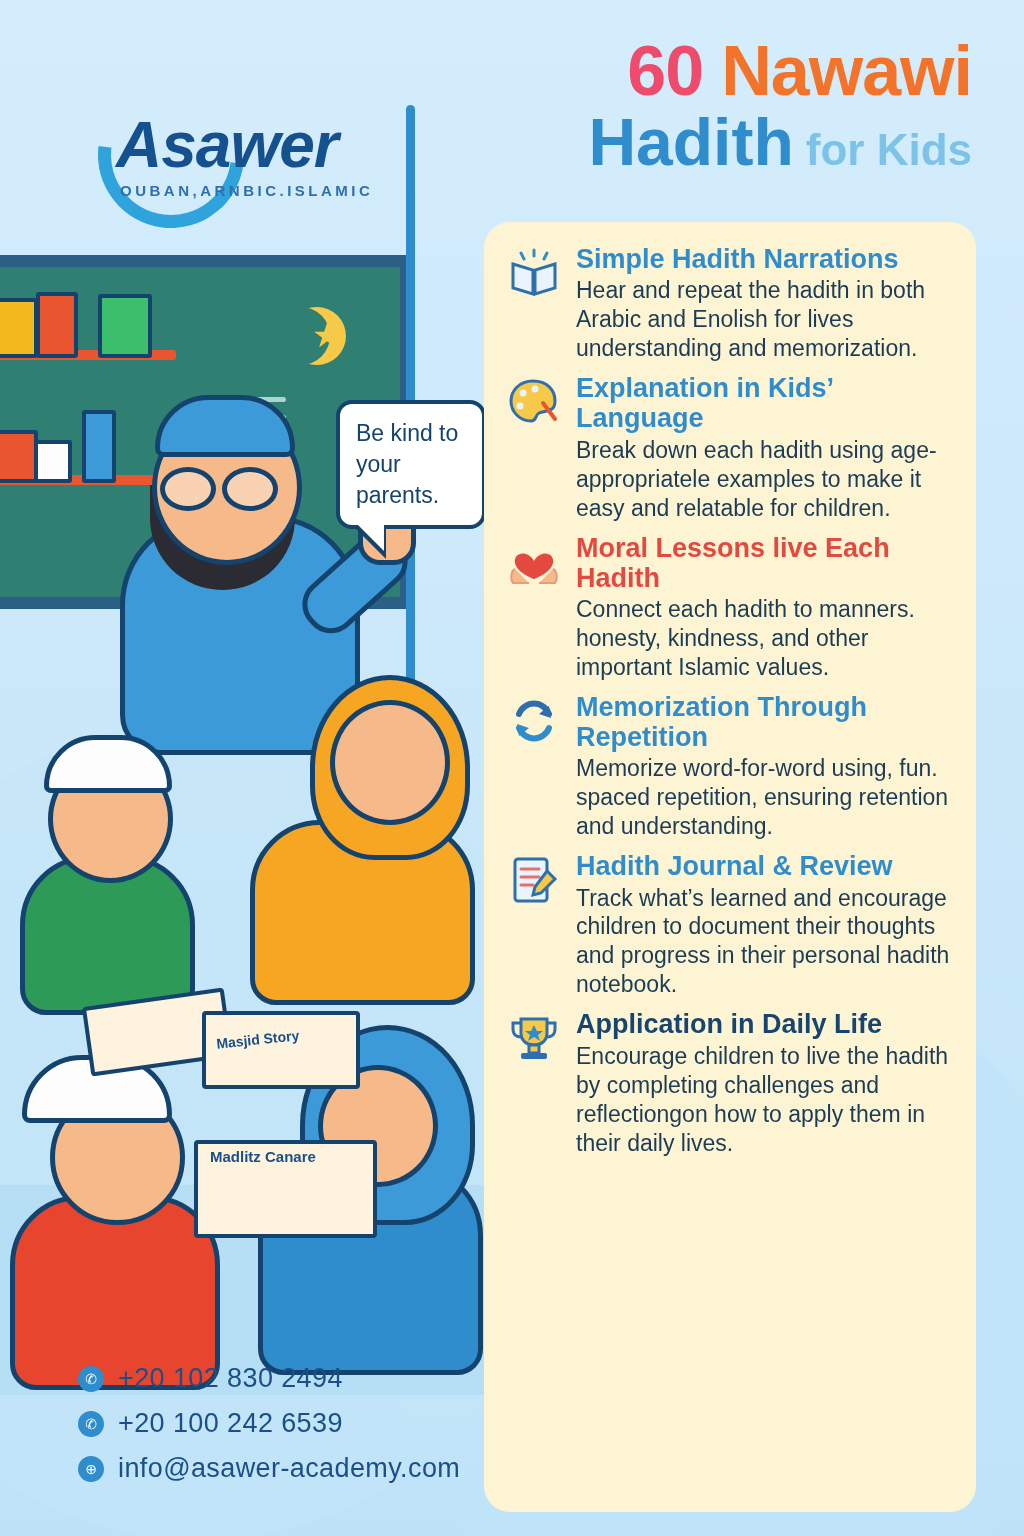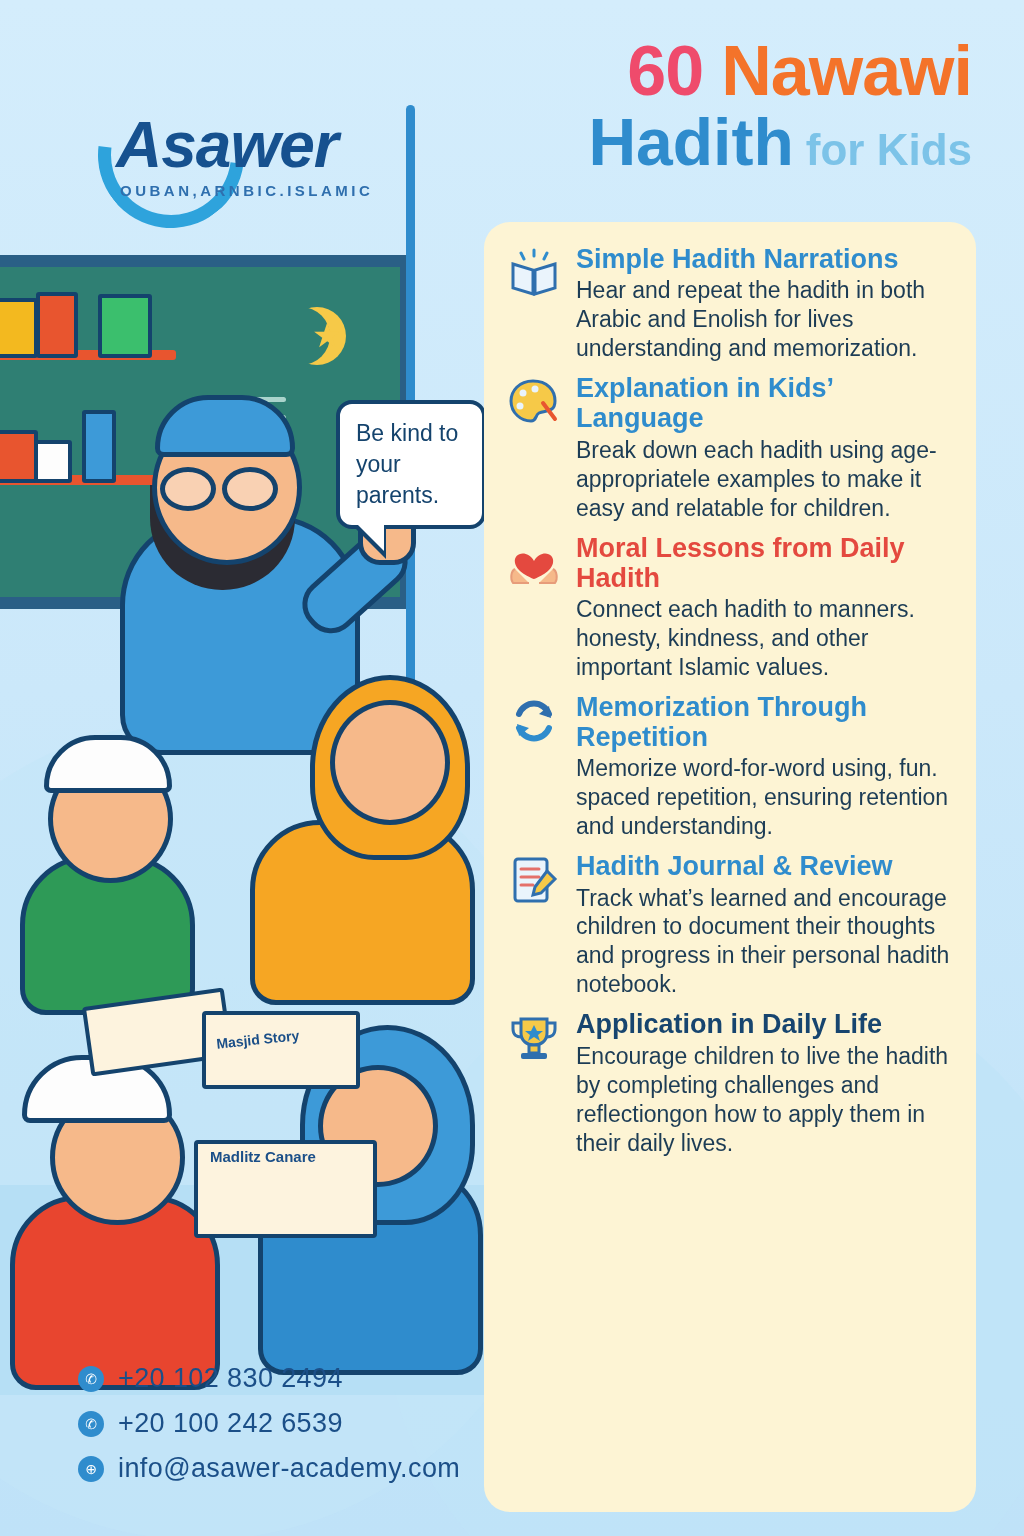--- a/index.html
+++ b/index.html
@@ -528,21 +528,21 @@
     </div>
 
     <div class="feature">
       <div class="f-icon">
         <svg width="54" height="50" viewBox="0 0 54 50">
           <path d="M27 24 C20 12 6 16 8 26 C10 36 27 42 27 42 C27 42 44 36 46 26 C48 16 34 12 27 24 Z" fill="#e4493f"></path>
           <path d="M8 32 C4 34 3 42 6 46 L22 46 M46 32 C50 34 51 42 48 46 L32 46" fill="#f6b98a" stroke="#e79c7a" stroke-width="2"></path>
         </svg>
       </div>
       <div class="f-body">
-        <div class="f-title c-red">Moral Lessons from Daily Hadith</div>
+        <div class="f-title c-red">Moral Lessons live Each Hadith</div>
         <div class="f-desc">Connect each hadith to manners. honesty, kindness, and other important Islamic values.</div>
       </div>
     </div>
 
     <div class="feature">
       <div class="f-icon">
         <svg width="54" height="50" viewBox="0 0 54 50">
           <path d="M12 18 A16 16 0 0 1 42 18" stroke="#2f6fae" stroke-width="6" fill="none" stroke-linecap="round"></path>
           <path d="M42 32 A16 16 0 0 1 12 32" stroke="#2f8ccd" stroke-width="6" fill="none" stroke-linecap="round"></path>
           <path d="M42 10 L44 22 L32 18 Z" fill="#2f6fae"></path>

